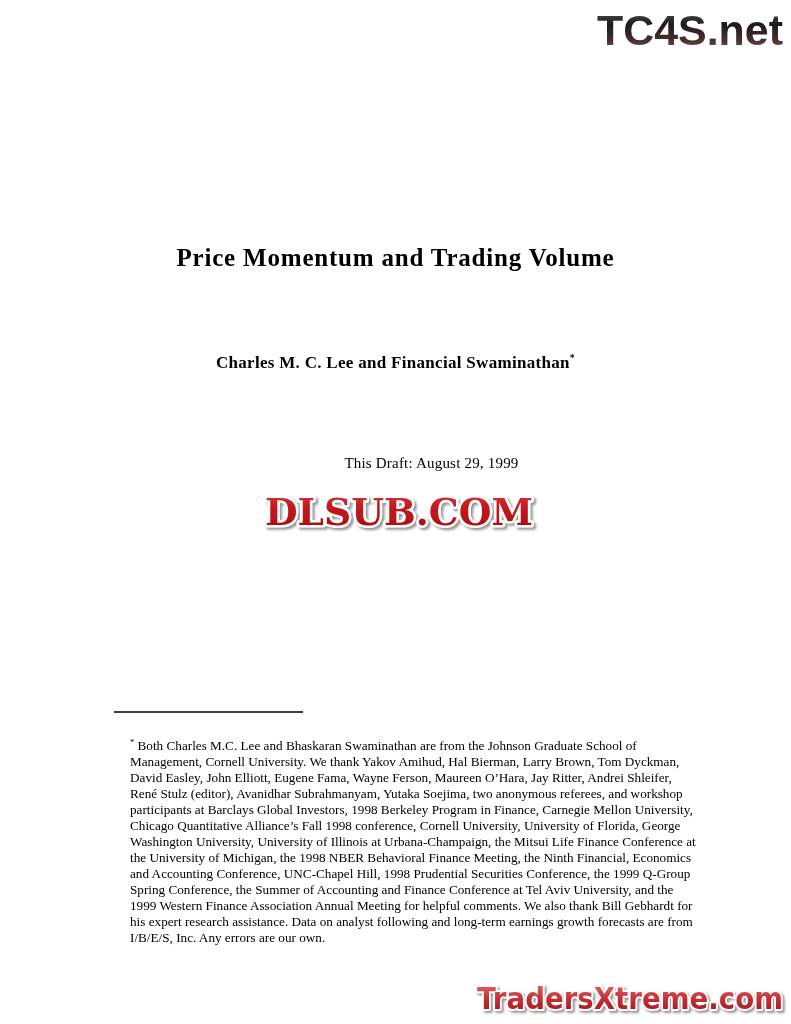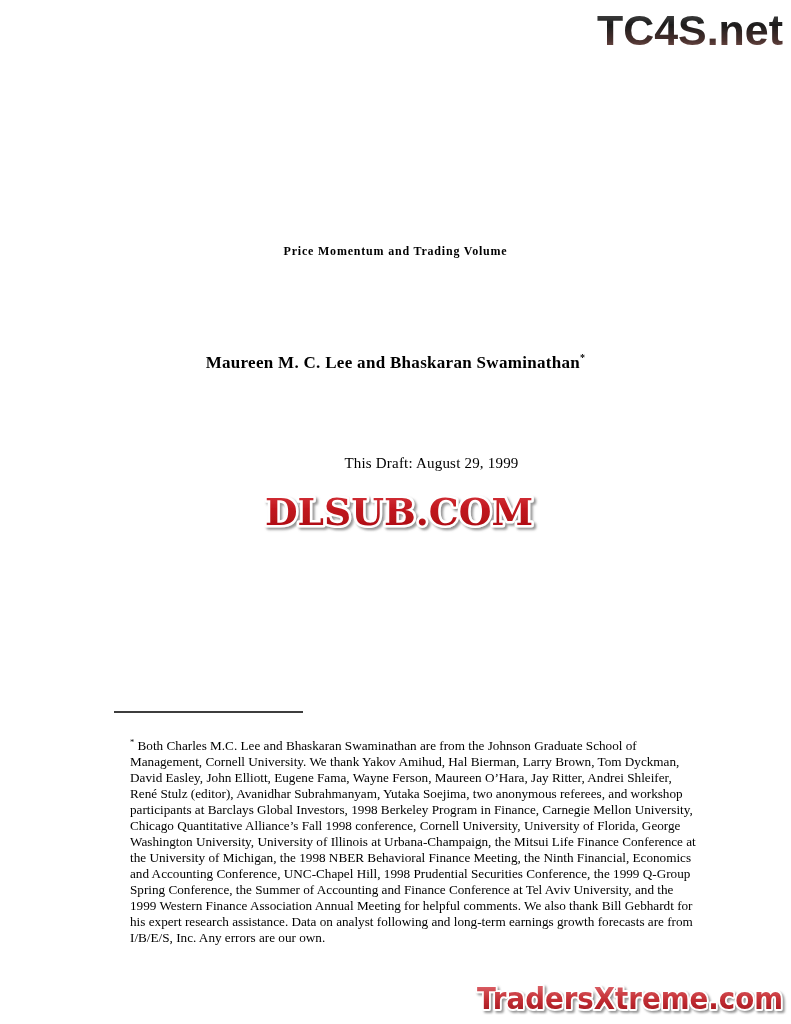--- a/index.html
+++ b/index.html
@@ -4,21 +4,21 @@
 <style>
   html,body{margin:0;padding:0;background:#888;}
   .page{
     position:relative;width:791px;height:1024px;background:#ffffff;
     margin:0 auto;overflow:hidden;
     font-family:"Liberation Serif", serif;color:#000;
   }
   .wm-top{position:absolute;left:592px;top:3px;width:196px;height:52px;}
   .title{
     position:absolute;top:244px;left:0;width:100%;text-align:center;
-    font-size:12px;font-weight:bold;letter-spacing:0.8px;
+    font-size:25px;font-weight:bold;letter-spacing:0.8px;
   }
   .authors{
     position:absolute;top:353px;left:0;width:100%;text-align:center;
     font-size:17px;font-weight:bold;letter-spacing:0.3px;
   }
   .authors sup{font-size:10px;vertical-align:super;line-height:0;}
   .draft{
     position:absolute;top:455px;left:0;width:100%;text-align:center;
     font-size:15px;letter-spacing:0.2px;padding-left:36px;
   }
@@ -51,21 +51,21 @@
       <filter id="tcBlur">
           <feGaussianBlur stdDeviation="0.5"></feGaussianBlur>
         </filter>
     </defs>
     <text x="98" y="42" text-anchor="middle" font-family="Liberation Sans, sans-serif" font-weight="bold" font-size="42" fill="url(#tcGrad)" filter="url(#tcBlur)" textLength="186" lengthAdjust="spacingAndGlyphs">TC4S.net</text>
   </svg>
 
   <div class="title">Price Momentum and Trading Volume</div>
 
   <div class="authors">
-    <span>Maureen M. C. Lee and Bhaskaran Swaminathan</span><sup>*</sup>
+    <span>Charles M. C. Lee and Financial Swaminathan</span><sup>*</sup>
   </div>
 
   <div class="draft">This Draft: August 29, 1999</div>
 
   <svg class="wm-mid" viewBox="0 0 288 48" xmlns="http://www.w3.org/2000/svg">
     <defs>
       <linearGradient id="dlGrad" x1="0" y1="0" x2="0" y2="1">
         <stop offset="0%" stop-color="#d93a40"></stop>
         <stop offset="45%" stop-color="#c0151c"></stop>
         <stop offset="100%" stop-color="#a80d14"></stop>

